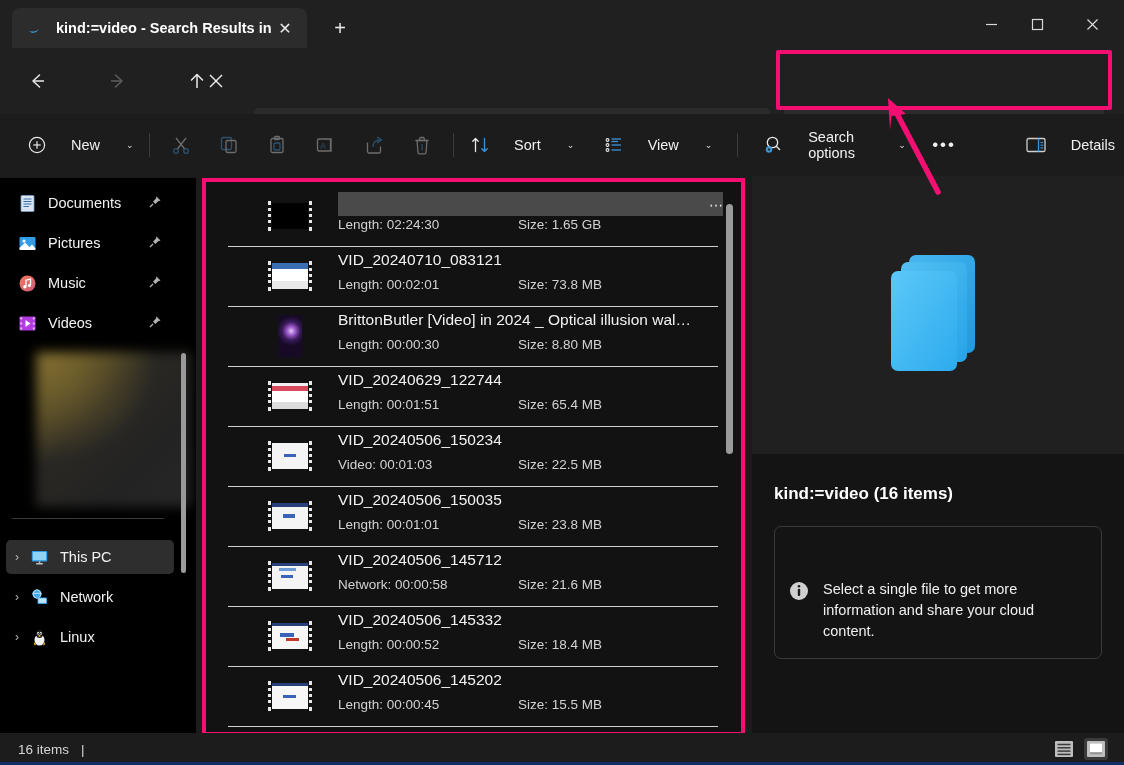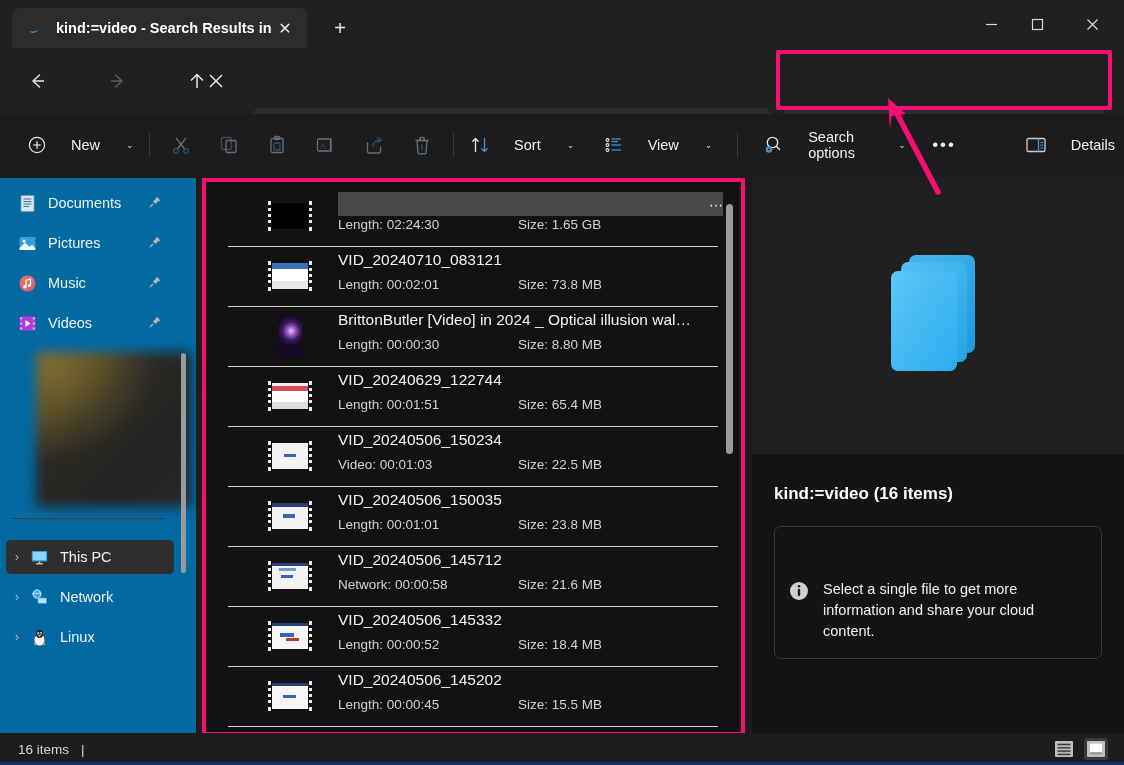--- a/index.html
+++ b/index.html
@@ -107,21 +107,21 @@
   }
   .tb-ghost { opacity: .45; }
   .tb-dots {
     height: 36px; width: 40px; display: flex; align-items: center;
     justify-content: center; color: #f0f0f0; font-size: 17px; letter-spacing: 2px;
   }
 
   
   .sidebar {
     position: absolute; left: 0; top: 178px; width: 196px; height: 555px;
-    background: #0369a1; overflow: hidden;
+    background: #000000; overflow: hidden;
   }
   .sb-item {
     position: absolute; left: 6px; width: 168px; height: 34px;
     display: flex; align-items: center; border-radius: 5px; padding-left: 10px;
   }
   .sb-item.sel { background: #2e2e2e; }
   .sb-chev {
     width: 22px; flex: 0 0 22px; color: #b9b9b9; font-size: 12px;
     display: flex; align-items: center; justify-content: center;
   }

